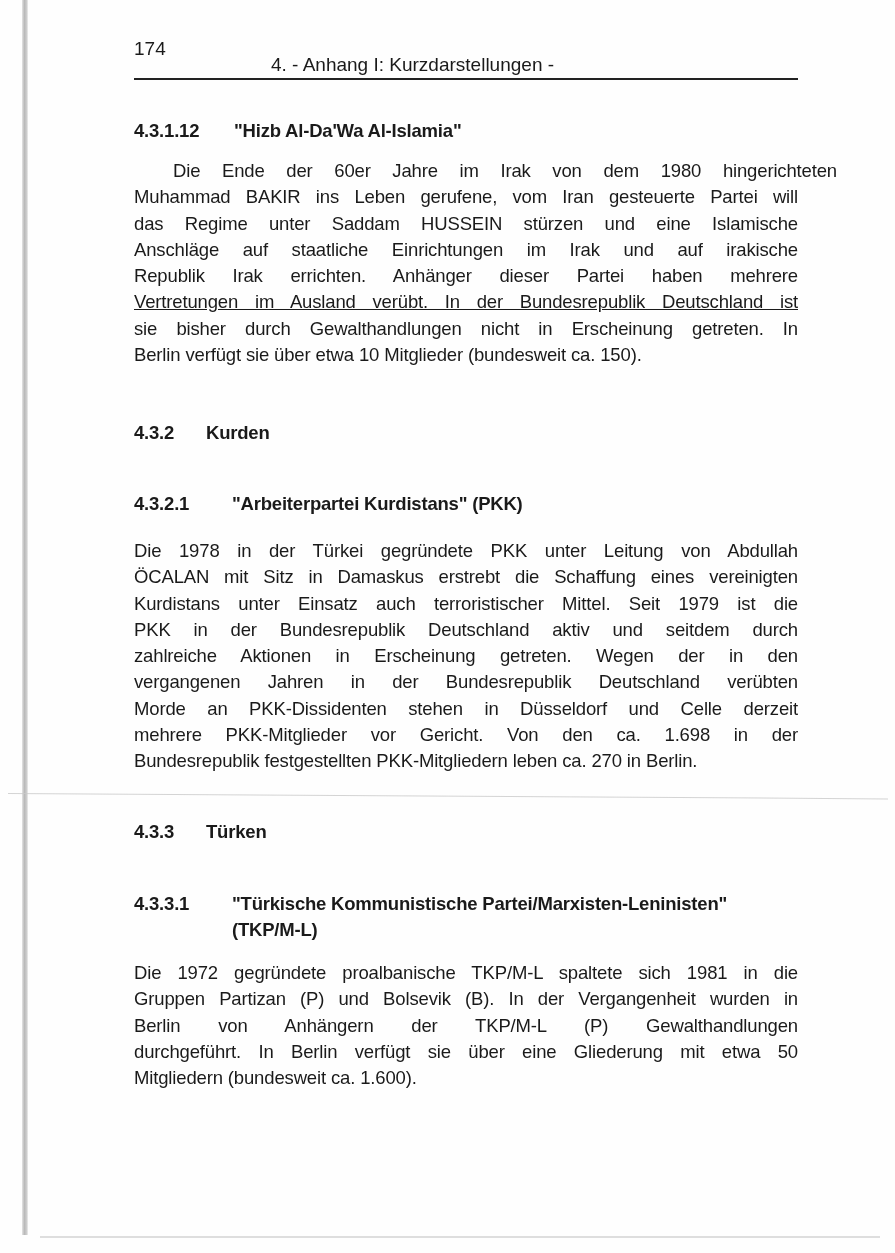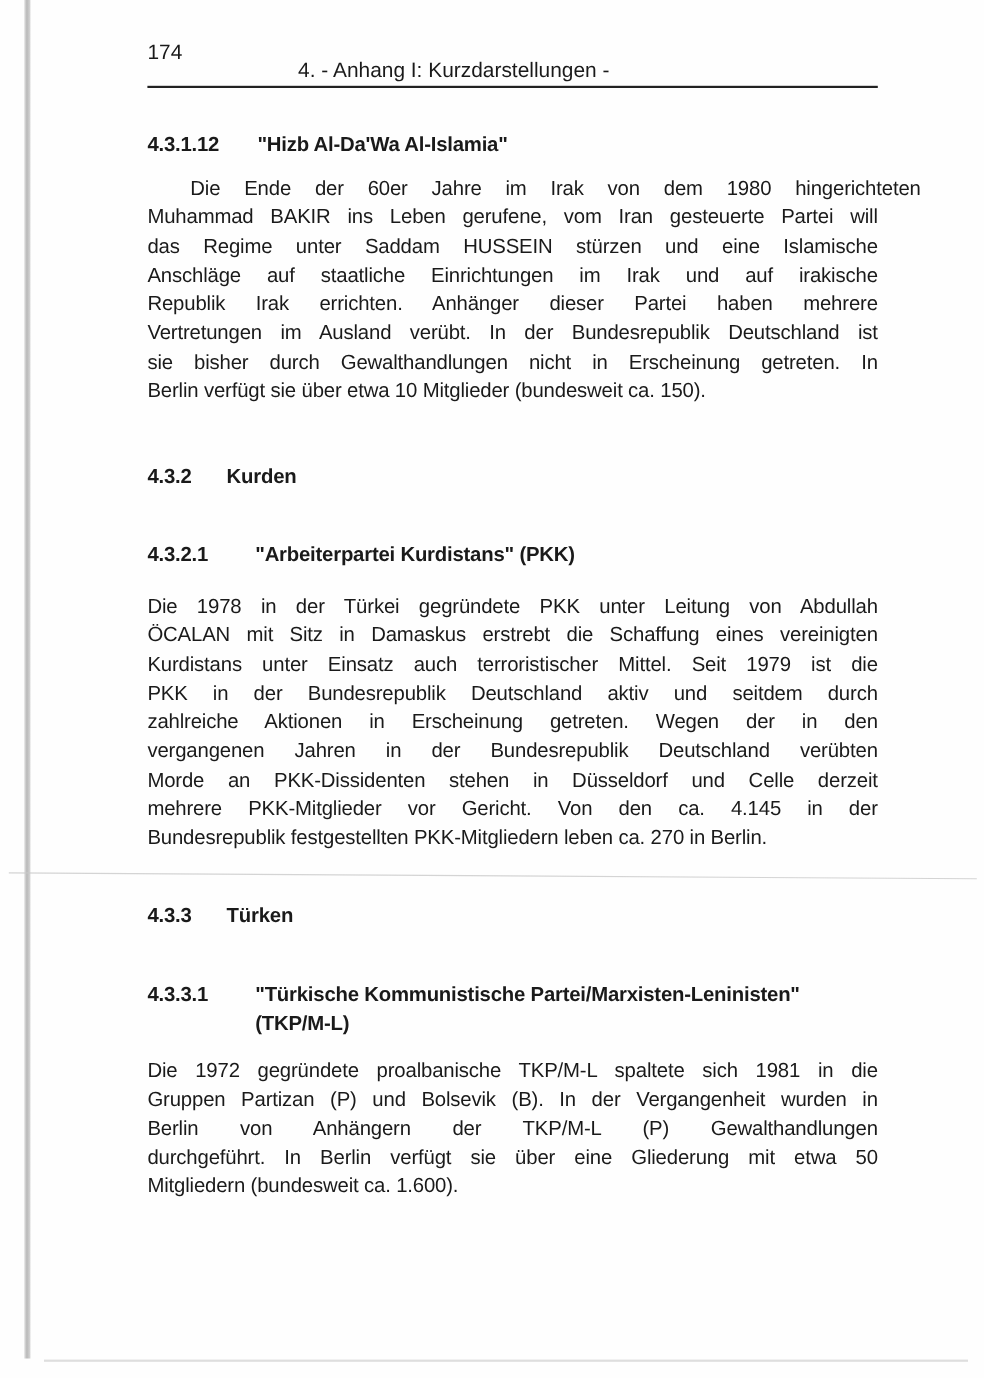--- a/index.html
+++ b/index.html
@@ -133,21 +133,21 @@
     <span class="num">4.3.1.12</span>
     <span class="title" style="left:100px;">"Hizb Al-Da'Wa Al-Islamia"</span>
   </div>
 
   <div class="para" style="top:158px;">
     <span class="line" style="word-spacing: 16.6891px; text-align-last: left; margin-left: 39px;">Die Ende der 60er Jahre im Irak von dem 1980 hingerichteten</span>
     <span class="line" style="word-spacing: 10.3229px; text-align-last: left;">Muhammad BAKIR ins Leben gerufene, vom Iran gesteuerte Partei will</span>
     <span class="line" style="word-spacing: 16.3672px; text-align-last: left;">das Regime unter Saddam HUSSEIN stürzen und eine Islamische</span>
     <span class="line" style="word-spacing: 18.6426px; text-align-last: left;">Anschläge auf staatliche Einrichtungen im Irak und auf irakische</span>
     <span class="line" style="word-spacing: 22.7098px; text-align-last: left;">Republik Irak errichten. Anhänger dieser Partei haben mehrere</span>
-    <span class="line" style="word-spacing: 11.791px; text-align-last: left;">Vertretungen im Ausland verübt. In der Bundesrepublik Deutschland ist</span>
+    <span class="line" style="word-spacing: 11.791px; text-align-last: left; text-decoration: underline;">Vertretungen im Ausland verübt. In der Bundesrepublik Deutschland ist</span>
     <span class="line" style="word-spacing: 14.1934px; text-align-last: left;">sie bisher durch Gewalthandlungen nicht in Erscheinung getreten. In</span>
     <span class="line last">Berlin verfügt sie über etwa 10 Mitglieder (bundesweit ca. 150).</span>
   </div>
 
   <div class="heading" style="top:422px;">
     <span class="num">4.3.2</span>
     <span class="title" style="left:72px;">Kurden</span>
   </div>
 
   <div class="heading" style="top:493px;">
@@ -156,21 +156,21 @@
   </div>
 
   <div class="para" style="top:538px;">
     <span class="line" style="word-spacing: 12.6781px; text-align-last: left;">Die 1978 in der Türkei gegründete PKK unter Leitung von Abdullah</span>
     <span class="line" style="word-spacing: 9.93924px; text-align-last: left;">ÖCALAN mit Sitz in Damaskus erstrebt die Schaffung eines vereinigten</span>
     <span class="line" style="word-spacing: 13.3802px; text-align-last: left;">Kurdistans  unter Einsatz auch terroristischer Mittel. Seit 1979 ist die</span>
     <span class="line" style="word-spacing: 17.9414px; text-align-last: left;">PKK in der Bundesrepublik Deutschland aktiv und seitdem durch</span>
     <span class="line" style="word-spacing: 19.5215px; text-align-last: left;">zahlreiche Aktionen in Erscheinung getreten. Wegen der in den</span>
     <span class="line" style="word-spacing: 22.3698px; text-align-last: left;">vergangenen Jahren in der Bundesrepublik Deutschland verübten</span>
     <span class="line" style="word-spacing: 16.5684px; text-align-last: left;">Morde an PKK-Dissidenten stehen in Düsseldorf und Celle derzeit</span>
-    <span class="line" style="word-spacing: 18.7917px; text-align-last: left;">mehrere PKK-Mitglieder vor Gericht. Von den ca. 4.145 in der</span>
+    <span class="line" style="word-spacing: 18.7917px; text-align-last: left;">mehrere PKK-Mitglieder vor Gericht. Von den ca. 1.698 in der</span>
     <span class="line last">Bundesrepublik festgestellten PKK-Mitgliedern leben ca. 270 in Berlin.</span>
   </div>
 
   <div class="heading" style="top:821px;">
     <span class="num">4.3.3</span>
     <span class="title" style="left:72px;">Türken</span>
   </div>
 
   <div class="heading" style="top:893px;">
     <span class="num">4.3.3.1</span>

